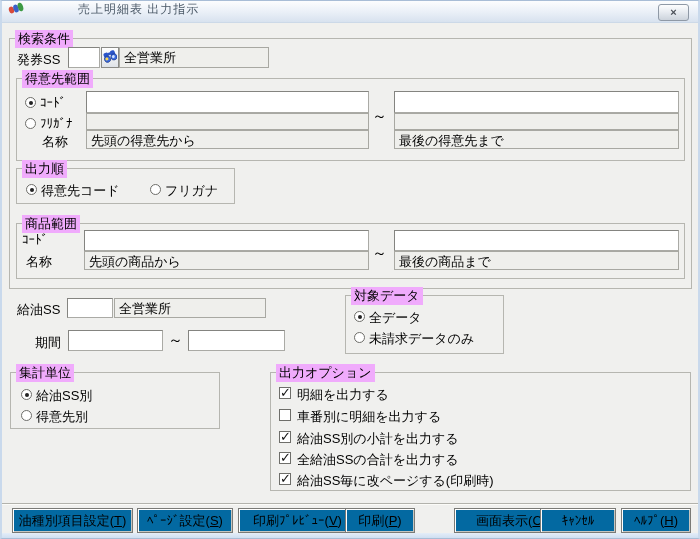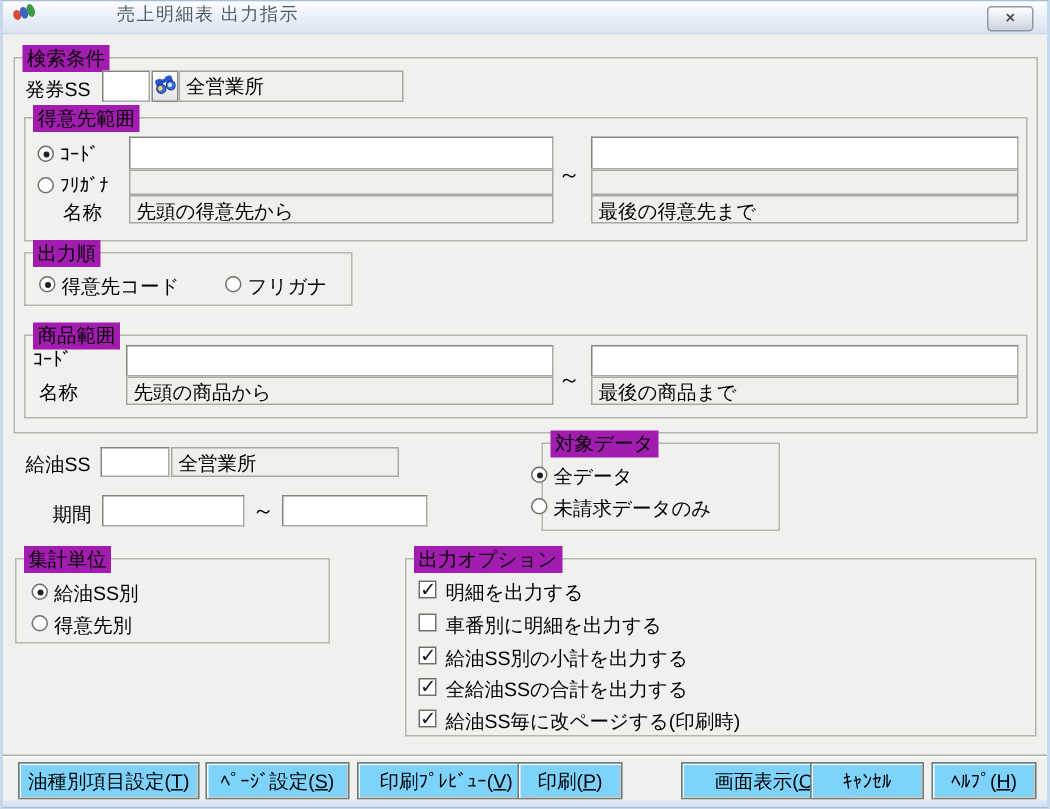--- a/index.html
+++ b/index.html
@@ -26,21 +26,21 @@
   .close-btn {
     position:absolute; right:9px; top:3px; width:31px; height:17px;
     background:linear-gradient(#fdfdfe, #e8ecf1 45%, #ccd3dc);
     border:1px solid #8f99a6; border-radius:3px;
     color:#4a4f57; font-size:11px; font-weight:bold;
     text-align:center; line-height:15px; cursor:default;
   }
   
   .group { position:absolute; border:1px solid #b6b6b0; }
   .group-label {
-    position:absolute; top:-9px; left:5px; background:#a21caf;
+    position:absolute; top:-9px; left:5px; background:#f0abfc;
     padding:0 3px; font-size:13px; white-space:nowrap;
   }
   .lbl { position:absolute; white-space:nowrap; }
   
   .tbox {
     position:absolute; background:#fff; border:1px solid #848480;
     border-right-color:#aaaaa5; border-bottom-color:#aaaaa5;
     font-family:inherit; font-size:13px; padding:1px 3px; outline:none;
   }
   .dbox {
@@ -69,21 +69,21 @@
   .lookup-btn {
     position:absolute; left:99px; top:46px; width:18px; height:21px;
     background:linear-gradient(#ffffff,#dfe3e8); border:1px solid #8a8a86;
     padding:0; display:flex; align-items:center; justify-content:center;
   }
   
   .bar-line1 { position:absolute; left:0; right:0; top:502px; height:1px; background:#b2b2ac; }
   .bar-line2 { position:absolute; left:0; right:0; top:503px; height:1px; background:#fbfbf8; }
   .btn {
     position:absolute; top:507px; height:25px;
-    background:#7dd3fc; border:1px solid #7a7a76;
+    background:#0369a1; border:1px solid #7a7a76;
     box-shadow:inset 1px 1px 0 #ffffff, inset -1px -1px 0 #c6c6c0;
     font-family:inherit; font-size:13px; text-align:center;
     padding:0; line-height:22px; white-space:nowrap; cursor:default;
   }
   .btn .u { text-decoration:underline; }
   .bottom-strip {
     position:absolute; left:0; right:0; bottom:0; height:5px;
     background:linear-gradient(#e4edf8,#cfdff1);
   }
 </style>
@@ -167,21 +167,21 @@
 
   <span class="lbl" style="left:15px; top:300px;">給油SS</span>
   <input class="tbox" style="left: 65px; top: 297px; width: 46px; height: 20px;" value="">
   <div class="dbox" style="left:112px; top:297px; width:152px; height:20px;">全営業所</div>
 
   <span class="lbl" style="left:33px; top:333px;">期間</span>
   <input class="tbox" style="left: 66px; top: 329px; width: 95px; height: 21px;" value="">
   <span class="sep" style="left:166px; top:330px;">～</span>
   <input class="tbox" style="left: 186px; top: 329px; width: 97px; height: 21px;" value="">
 
-  <div class="group" style="left:343px; top:294px; width:159px; height:59px;margin-left:16px;">
+  <div class="group" style="left:343px; top:294px; width:159px; height:59px;">
     <span class="group-label">対象データ</span>
   </div>
   <span class="radio selected" style="left:352px; top:310px;"></span>
   <span class="lbl" style="left:367px; top:308px;">全データ</span>
   <span class="radio" style="left:352px; top:331px;"></span>
   <span class="lbl" style="left:367px; top:329px;">未請求データのみ</span>
 
   <div class="group" style="left:8px; top:371px; width:210px; height:57px;">
     <span class="group-label">集計単位</span>
   </div>

